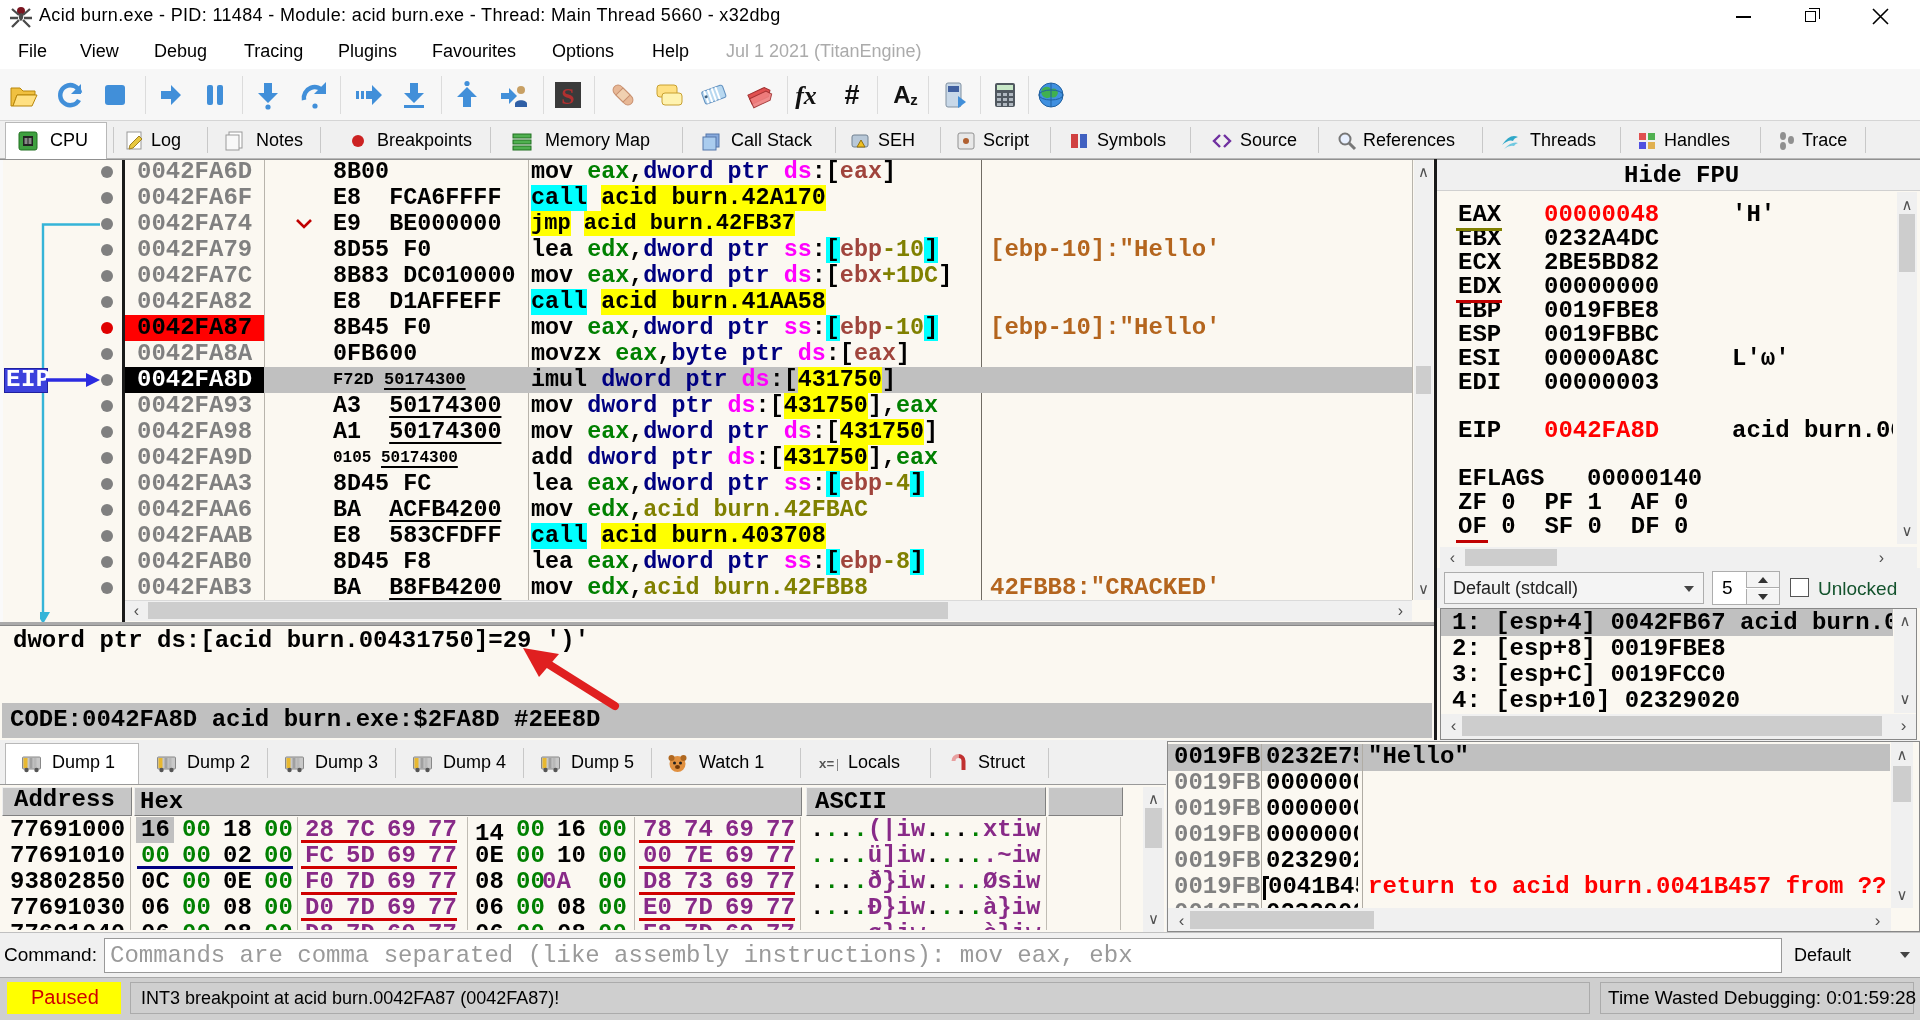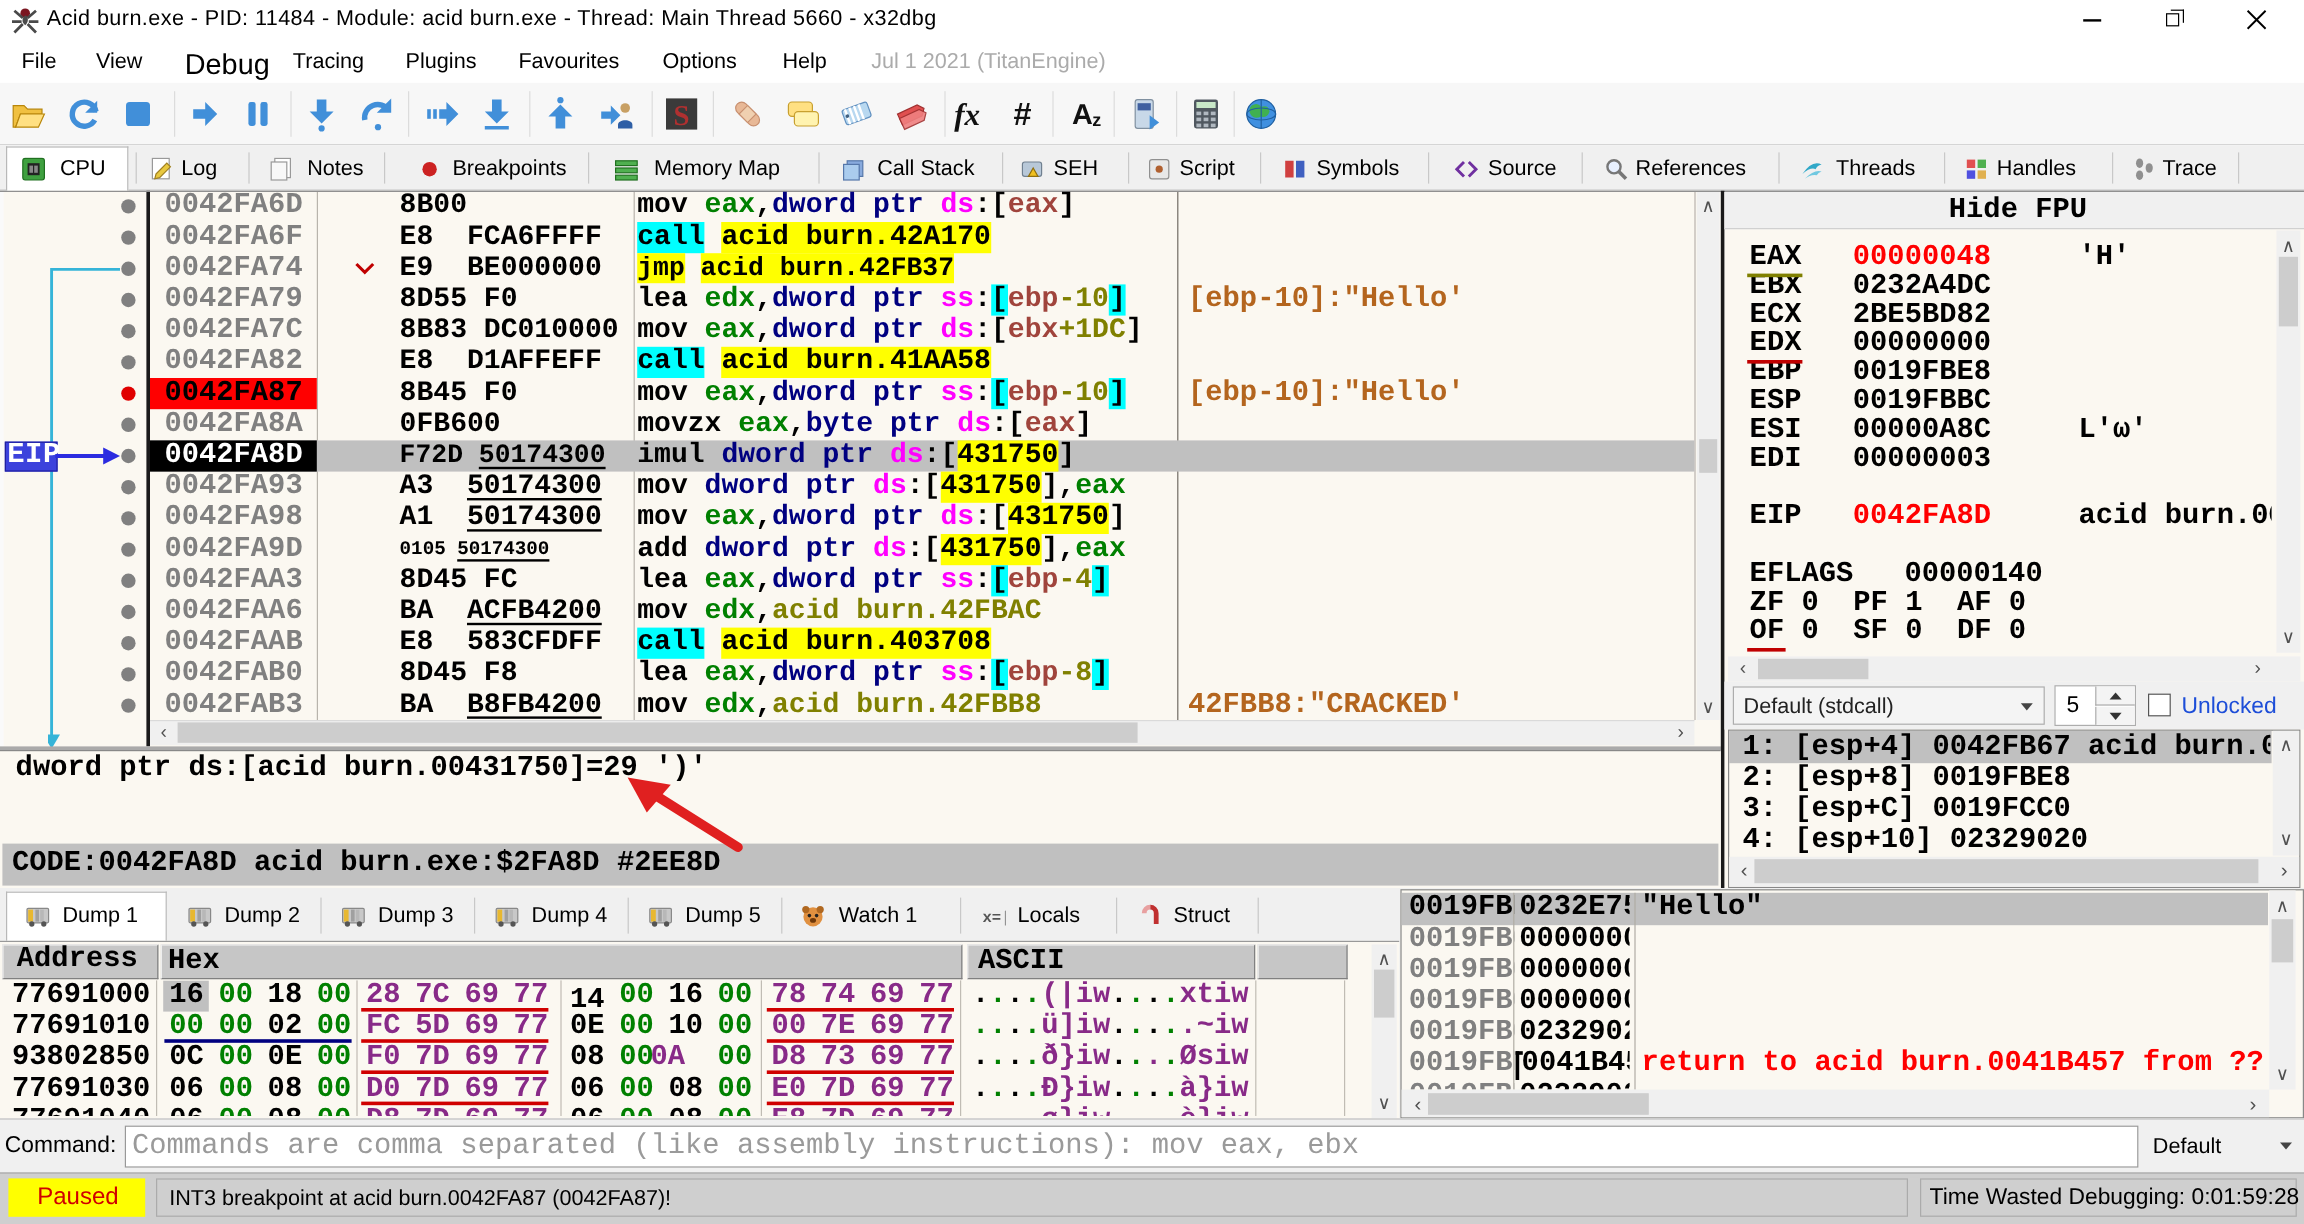--- a/index.html
+++ b/index.html
@@ -21,21 +21,21 @@
 </svg>
 <div class="a s" style="left:39px;top:5px;font-size:18px;letter-spacing:0.35px;color:#000">Acid burn.exe - PID: 11484 - Module: acid burn.exe - Thread: Main Thread 5660 - x32dbg</div>
 <div class="a" style="left:1736px;top:16px;width:15px;height:1.5px;background:#000"></div>
 <div class="a" style="left:1805px;top:11px;width:11px;height:11px;border:1.5px solid #000"></div>
 <div class="a" style="left:1809px;top:8px;width:11px;height:11px;border:1.5px solid #000;border-left:none;border-bottom:none"></div>
 <svg class="a" style="left:1872px;top:8px" width="17" height="17">
     <path d="M1 1 L16 16 M16 1 L1 16" stroke="#000" stroke-width="1.6"></path>
   </svg>
 <div class="a s" style="left:18px;top:41px;font-size:18px;color:#000">File</div>
 <div class="a s" style="left:80px;top:41px;font-size:18px;color:#000">View</div>
-<div class="a s" style="left:154px;top:41px;font-size:24px;color:#000">Debug</div>
+<div class="a s" style="left:154px;top:41px;font-size:18px;color:#000">Debug</div>
 <div class="a s" style="left:244px;top:41px;font-size:18px;color:#000">Tracing</div>
 <div class="a s" style="left:338px;top:41px;font-size:18px;color:#000">Plugins</div>
 <div class="a s" style="left:432px;top:41px;font-size:18px;color:#000">Favourites</div>
 <div class="a s" style="left:552px;top:41px;font-size:18px;color:#000">Options</div>
 <div class="a s" style="left:652px;top:41px;font-size:18px;color:#000">Help</div>
 <div class="a s" style="left:726px;top:41px;font-size:18px;color:#ABABAB">Jul 1 2021 (TitanEngine)</div>
 <div class="a" style="left:0;top:69px;width:1920px;height:52px;background:#F7F7F7;border-bottom:1px solid #D5D5D5"></div>
 <svg class="a" style="left:9px;top:80px" width="30" height="30" viewBox="0 0 30 30">
     <path d="M2 8 h9 l3 3 h12 v4 H8 L4 26 H2 z" fill="#F0C040" stroke="#B8860B"></path>
     <path d="M8 15 h20 l-5 11 H4 z" fill="#FFE082" stroke="#B8860B"></path>
@@ -282,21 +282,21 @@
 <div class="a m" style="left:137px;top:315px;color:#000">0042FA87</div>
 <div class="a m blk" style="left:333px;top:315px;font-size:23.4px">8B45 F0</div>
 <div class="a m blk" style="left:531px;top:315px;font-size:23.4px"><span class="blk">mov </span><span class="grn">eax</span>,<span class="nvy">dword ptr </span><span class="mag">ss</span>:<span class="cy">[</span><span class="brk">ebp</span><span class="olv">-10</span><span class="cy">]</span></div>
 <div class="a m org" style="left:990px;top:315px">[ebp-10]:"Hello'</div>
 <div class="a m gray" style="left:137px;top:341px">0042FA8A</div>
 <div class="a m blk" style="left:333px;top:341px;font-size:23.4px">0FB600</div>
 <div class="a m blk" style="left:531px;top:341px;font-size:23.4px"><span class="blk">movzx </span><span class="grn">eax</span>,<span class="nvy">byte ptr </span><span class="mag">ds</span>:[<span class="brk">eax</span>]</div>
 <div class="a" style="left:125px;top:367px;width:1287px;height:26px;background:#C0C0C0"></div>
 <div class="a" style="left:125px;top:367px;width:139px;height:26px;background:#000"></div>
 <div class="a m" style="left:137px;top:367px;color:#fff">0042FA8D</div>
-<div class="a m blk" style="left:333px;top:367px;font-size:22px">F72D <span style="text-decoration:underline;text-decoration-thickness:2px;text-underline-offset:4px">50174300</span></div>
+<div class="a m blk" style="left:333px;top:367px;font-size:17px">F72D <span style="text-decoration:underline;text-decoration-thickness:2px;text-underline-offset:4px">50174300</span></div>
 <div class="a m blk" style="left:531px;top:367px;font-size:23.4px"><span class="blk">imul </span><span class="nvy">dword ptr </span><span class="mag">ds</span>:[<span class="yl">431750</span>]</div>
 <div class="a m gray" style="left:137px;top:393px">0042FA93</div>
 <div class="a m blk" style="left:333px;top:393px;font-size:23.4px">A3  <span style="text-decoration:underline;text-decoration-thickness:2px;text-underline-offset:4px">50174300</span></div>
 <div class="a m blk" style="left:531px;top:393px;font-size:23.4px"><span class="blk">mov </span><span class="nvy">dword ptr </span><span class="mag">ds</span>:[<span class="yl">431750</span>],<span class="grn">eax</span></div>
 <div class="a m gray" style="left:137px;top:419px">0042FA98</div>
 <div class="a m blk" style="left:333px;top:419px;font-size:23.4px">A1  <span style="text-decoration:underline;text-decoration-thickness:2px;text-underline-offset:4px">50174300</span></div>
 <div class="a m blk" style="left:531px;top:419px;font-size:23.4px"><span class="blk">mov </span><span class="grn">eax</span>,<span class="nvy">dword ptr </span><span class="mag">ds</span>:[<span class="yl">431750</span>]</div>
 <div class="a m gray" style="left:137px;top:445px">0042FA9D</div>
 <div class="a m blk" style="left:333px;top:445px;font-size:16px">0105 <span style="text-decoration:underline;text-decoration-thickness:2px;text-underline-offset:4px">50174300</span></div>
 <div class="a m blk" style="left:531px;top:445px;font-size:23.4px"><span class="blk">add </span><span class="nvy">dword ptr </span><span class="mag">ds</span>:[<span class="yl">431750</span>],<span class="grn">eax</span></div>
@@ -399,21 +399,21 @@
 <div class="a" style="left:1444px;top:572px;width:260px;height:32px;background:#F4F4F4;border:1px solid #ADADAD"></div>
 <div class="a s" style="left:1453px;top:578px;font-size:18px;color:#222">Default (stdcall)</div>
 <div class="a" style="left:1684px;top:586px;width:0;height:0;border-left:5px solid transparent;border-right:5px solid transparent;border-top:6px solid #444"></div>
 <div class="a" style="left:1712px;top:571px;width:68px;height:34px;background:#fff;border:1px solid #ADADAD"></div>
 <div class="a s" style="left:1722px;top:577px;font-size:19px;color:#000">5</div>
 <div class="a" style="left:1746px;top:572px;width:33px;height:16px;background:#F4F4F4;border-left:1px solid #ADADAD;border-bottom:1px solid #ADADAD"></div>
 <div class="a" style="left:1746px;top:589px;width:33px;height:15px;background:#F4F4F4;border-left:1px solid #ADADAD"></div>
 <div class="a" style="left:1758px;top:577px;width:0;height:0;border-left:5px solid transparent;border-right:5px solid transparent;border-bottom:6px solid #333"></div>
 <div class="a" style="left:1758px;top:594px;width:0;height:0;border-left:5px solid transparent;border-right:5px solid transparent;border-top:6px solid #333"></div>
 <div class="a" style="left:1790px;top:578px;width:19px;height:19px;background:#fff;border:1.5px solid #555"></div>
-<div class="a s" style="left:1818px;top:578px;font-size:19px;color:#1d4ed8">Unlocked</div>
+<div class="a s" style="left:1818px;top:578px;font-size:19px;color:#14532d">Unlocked</div>
 <div class="a" style="left:1440px;top:608px;width:477px;height:132px;background:#FBF8F1;border:1px solid #888"></div>
 <div class="a" style="left:1441px;top:609px;width:452px;height:27px;background:#C0C0C0"></div>
 <div class="a m blk" style="left:1452px;top:610px;width:440px;overflow:hidden">1: [esp+4] 0042FB67 acid burn.0</div>
 <div class="a m blk" style="left:1452px;top:636px;width:440px;overflow:hidden">2: [esp+8] 0019FBE8</div>
 <div class="a m blk" style="left:1452px;top:662px;width:440px;overflow:hidden">3: [esp+C] 0019FCC0</div>
 <div class="a m blk" style="left:1452px;top:688px;width:440px;overflow:hidden">4: [esp+10] 02329020</div>
 <div class="sbtrack" style="left:1894px;top:609px;width:22px;height:104px"></div>
 <div class="sbarr" style="left:1894px;top:612px;width:22px">∧</div>
 <div class="sbarr" style="left:1894px;top:690px;width:22px">∨</div>
 <div class="sbtrack" style="left:1441px;top:714px;width:475px;height:25px"></div>

